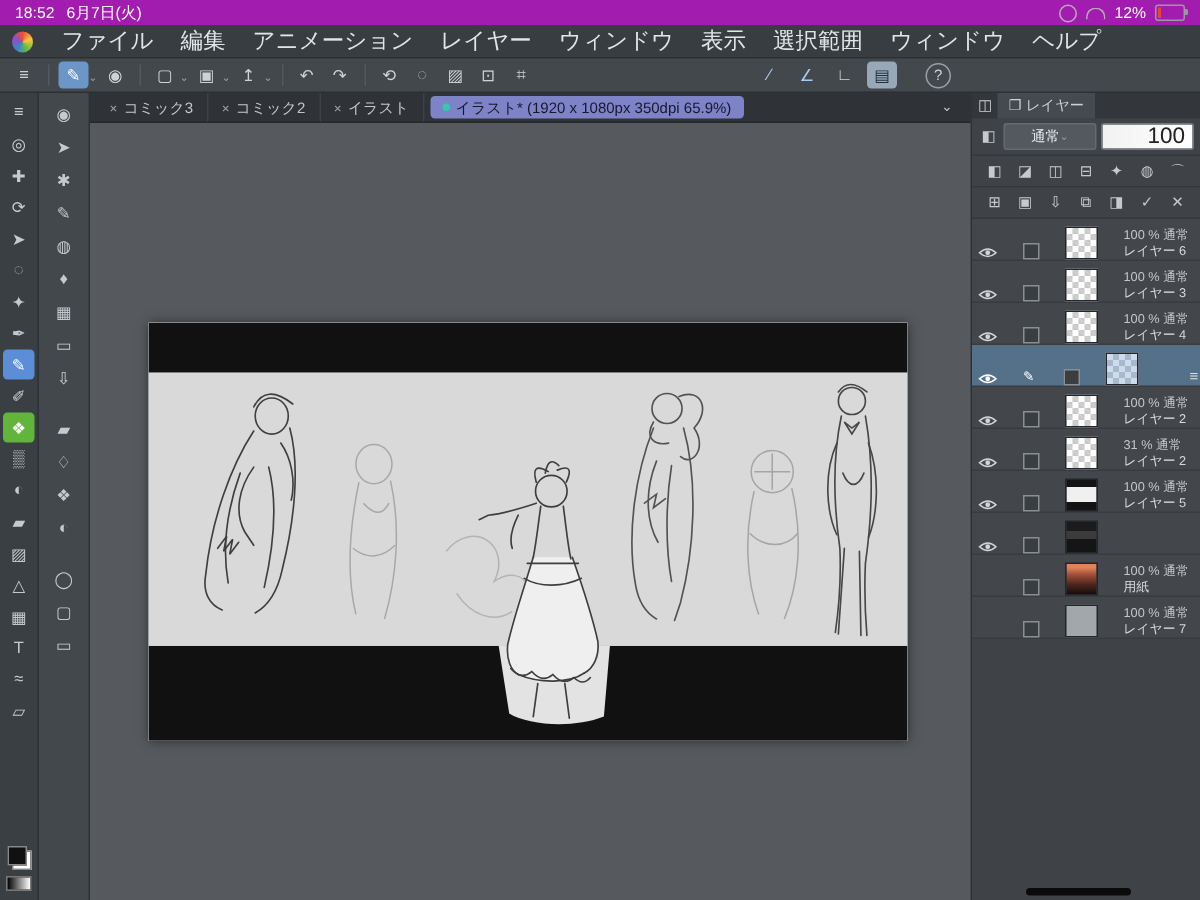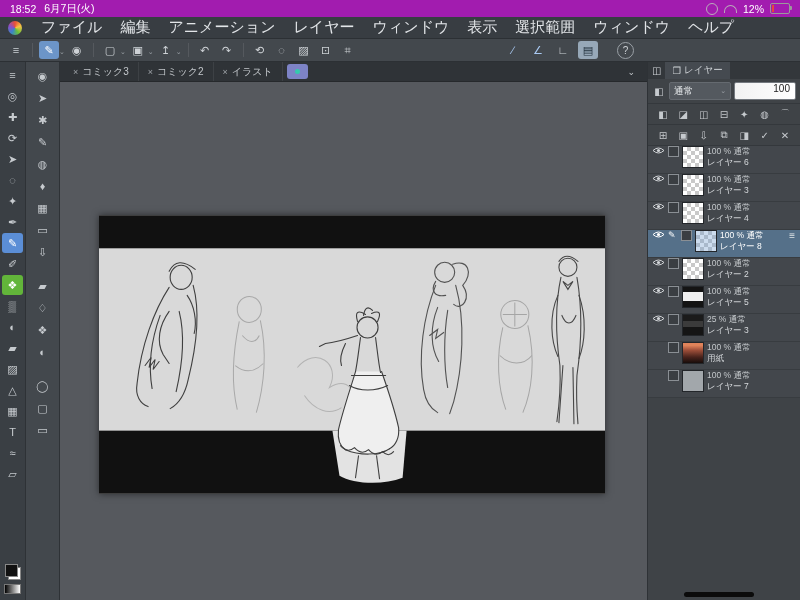--- a/index.html
+++ b/index.html
@@ -52,27 +52,27 @@
   .canvas-area{flex:1;background:#56595e;position:relative;overflow:hidden}
   .doc{position:absolute;left:39px;top:133px;width:506px;height:279px;box-shadow:0 0 7px rgba(0,0,0,.5);background:#d9d9d9}
   .doc svg{display:block}
   
   .layer-panel{width:152px;background:#3f4347;border-left:1px solid #2e3236;display:flex;flex-direction:column;font-size:9px}
   .lp-header{height:17px;background:#33373b;display:flex;align-items:center;padding:0 4px;gap:4px;color:#cdd1d5;flex:0 0 17px}
   .lp-hicon{font-size:10px}
   .lp-tab{display:flex;align-items:center;gap:3px;background:#454a50;height:100%;padding:0 7px;font-size:9.5px}
   .lp-blend{height:24px;display:flex;align-items:center;gap:3px;padding:0 4px;border-bottom:1px solid #34383c;flex:0 0 24px}
   .blend-icon{font-size:10px;color:#c6cace;width:14px;text-align:center}
-  .blend-select{flex:0 0 52px;height:16px;background:#54595f;border:1px solid #656a70;border-radius:2px;display:flex;align-items:center;justify-content:space-between;padding:0 4px;font-size:9.5px;color:#eceff1}
+  .blend-select{flex:0 0 52px;height:16px;background:#54595f;border:1px solid #656a70;border-radius:2px;display:flex;align-items:center;justify-content:center;padding:0 4px;font-size:9.5px;color:#eceff1}
   .blend-select .chev{margin:0}
-  .opacity{flex:1;height:16px;background:linear-gradient(90deg,#f2f2f2,#ffffff);border:1px solid #74797f;border-radius:2px;display:flex;align-items:flex-start;justify-content:flex-end;padding:0 5px;color:#222;font-size:10px}
+  .opacity{flex:1;height:16px;background:linear-gradient(90deg,#f2f2f2,#ffffff);border:1px solid #74797f;border-radius:2px;display:flex;align-items:flex-end;justify-content:flex-end;padding:0 5px;color:#222;font-size:15px}
   .lp-btnrow{height:20px;display:flex;align-items:center;justify-content:space-between;padding:0 7px;border-bottom:1px solid #34383c;flex:0 0 20px}
   .lp-btn{width:16px;height:16px;display:flex;align-items:center;justify-content:center;color:#c6cace;font-size:10px;border-radius:2px}
   .layer-list{flex:1;overflow:hidden}
-  .layer-row{height:28px;display:flex;align-items:flex-start;padding:0 3px 0 3px;gap:3px;border-bottom:1px solid #383c40;background:#43474c;box-sizing:border-box}
+  .layer-row{height:28px;display:flex;align-items:flex-end;padding:0 3px 0 3px;gap:17px;border-bottom:1px solid #383c40;background:#43474c;box-sizing:border-box}
   .layer-row.selected{background:#557089}
   .eye{width:14px;flex:0 0 14px;display:flex;justify-content:center}
   .edit-pen{color:#fff;font-size:9px;flex:0 0 10px}
   .cb{width:9px;height:9px;border:1px solid #8a8f94;background:#3a3e42;flex:0 0 9px}
   .thumb{width:22px;height:22px;flex:0 0 22px;border:1px solid #23262a;position:relative;box-sizing:border-box}
   .checker{background-color:#fff;background-image:linear-gradient(45deg,#c9c9c9 25%,transparent 25%,transparent 75%,#c9c9c9 75%),linear-gradient(45deg,#c9c9c9 25%,transparent 25%,transparent 75%,#c9c9c9 75%);background-size:8px 8px;background-position:0 0,4px 4px}
   .thumb.sel-tint::after{content:"";position:absolute;inset:0;background:rgba(110,155,205,.35)}
   .thumb-bars{background:linear-gradient(180deg,#141414 0 24%,#f0f0f0 24% 72%,#141414 72% 100%)}
   .thumb-dark{background:linear-gradient(180deg,#1b1b1b 0 30%,#3b3b3b 30% 58%,#151515 58% 100%)}
   .thumb-paper{background:linear-gradient(180deg,#e0835a 0 12%,#a0503a 35%,#4a231c 70%,#170d0b 100%)}
@@ -203,20 +203,21 @@
       <span class="tab">
         <span class="tab-close">×</span>
         <span>コミック2</span>
       </span>
       <span class="tab">
         <span class="tab-close">×</span>
         <span>イラスト</span>
       </span>
       <span class="tab active-tab">
         <span class="tab-dot"></span>
+        <span>イラスト* (1920 x 1080px 350dpi 65.9%)</span>
       </span>
       <span class="tab-chevron">⌄</span>
     </div>
 
     <div class="canvas-area">
       <div class="doc">
         <svg width="506" height="279" viewBox="0 0 505 278">
           <rect width="505" height="278" fill="#d9d9d9"></rect>
           <rect width="505" height="33" fill="#111"></rect>
           <rect y="215" width="505" height="63" fill="#111"></rect>
@@ -397,20 +398,31 @@
             <svg width="13" height="9" viewBox="0 0 13 9">
               <path d="M1 4.5 Q6.5 -0.5 12 4.5 Q6.5 9.5 1 4.5 Z" fill="none" stroke="#d2d5d8"></path>
               <circle cx="6.5" cy="4.5" r="1.6" fill="#d2d5d8"></circle>
             </svg>
           </span>
         <span class="cb"></span>
         <span class="thumb checker"></span>
         <span class="layer-text"><span class="l-info">100 % 通常</span><br><span>レイヤー 2</span></span>
       </div>
 
+      <div class="layer-row">
+        <span class="eye">
+            <svg width="13" height="9" viewBox="0 0 13 9">
+              <path d="M1 4.5 Q6.5 -0.5 12 4.5 Q6.5 9.5 1 4.5 Z" fill="none" stroke="#d2d5d8"></path>
+              <circle cx="6.5" cy="4.5" r="1.6" fill="#d2d5d8"></circle>
+            </svg>
+          </span>
+        <span class="cb"></span>
+        <span class="thumb checker"></span>
+        <span class="layer-text"><span class="l-info">31 % 通常</span><br><span>レイヤー 2</span></span>
+      </div>
 
       <div class="layer-row">
         <span class="eye">
             <svg width="13" height="9" viewBox="0 0 13 9">
               <path d="M1 4.5 Q6.5 -0.5 12 4.5 Q6.5 9.5 1 4.5 Z" fill="none" stroke="#d2d5d8"></path>
               <circle cx="6.5" cy="4.5" r="1.6" fill="#d2d5d8"></circle>
             </svg>
           </span>
         <span class="cb"></span>
         <span class="thumb thumb-bars"></span>
@@ -419,21 +431,20 @@
 
       <div class="layer-row">
         <span class="eye">
             <svg width="13" height="9" viewBox="0 0 13 9">
               <path d="M1 4.5 Q6.5 -0.5 12 4.5 Q6.5 9.5 1 4.5 Z" fill="none" stroke="#d2d5d8"></path>
               <circle cx="6.5" cy="4.5" r="1.6" fill="#d2d5d8"></circle>
             </svg>
           </span>
         <span class="cb"></span>
         <span class="thumb thumb-dark"></span>
-        <span class="layer-text"><span class="l-info">25 % 通常</span><br><span>レイヤー 3</span></span>
       </div>
 
       <div class="layer-row">
         <span class="eye"></span>
         <span class="cb"></span>
         <span class="thumb thumb-paper"></span>
         <span class="layer-text"><span class="l-info">100 % 通常</span><br><span>用紙</span></span>
       </div>
 
       <div class="layer-row">

